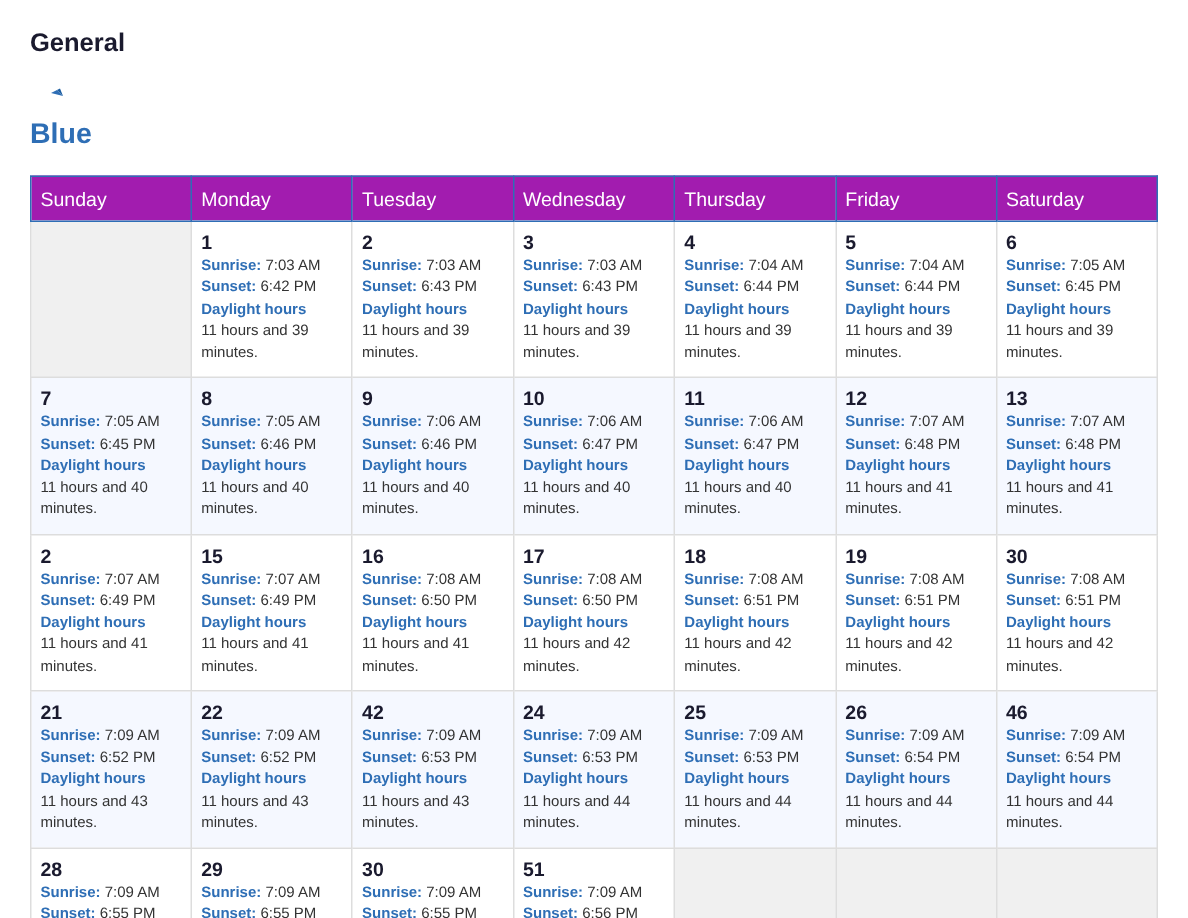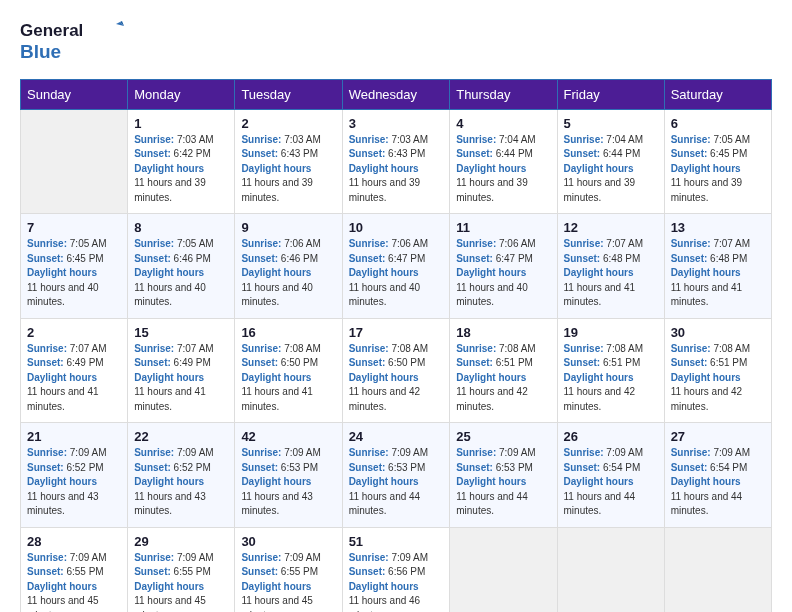--- a/index.html
+++ b/index.html
@@ -32,21 +32,21 @@
     .calendar-subtitle {
       font-size: 16px;
       color: #444;
     }
     table {
       width: 100%;
       border-collapse: collapse;
       font-size: 11px;
     }
     thead tr {
-      background-color: #4c1d95;
+      background-color: #a21caf;
       color: #fff;
     }
     thead th {
       padding: 7px 6px;
       text-align: left;
       font-size: 13px;
       font-weight: normal;
       border: 1px solid #2e6eb5;
     }
     tbody tr {
@@ -87,21 +87,21 @@
     tbody td.empty {
       background: #f0f0f0 !important;
     }
   </style>
 </head>
 <body>
 
 <div class="header-area">
   <div class="logo">
   <div style="display:flex;flex-direction:column;align-items:flex-start;line-height:1.1;">
-    <div style="display:flex;align-items:center;gap:19px;">
+    <div style="display:flex;align-items:flex-start;gap:19px;flex-direction:column;">
       <span style="font-size:17px;font-weight:bold;color:#1a1a2e;">General</span>
       <svg width="22" height="22" viewBox="0 0 22 22">
         <polygon points="14,4 22,6 18,2" fill="#2e6eb5"></polygon>
         <polygon points="18,2 22,6 20,1" fill="#1a5ca0"></polygon>
       </svg>
     </div>
     <span style="font-size:19px;font-weight:bold;color:#2e6eb5;">Blue</span>
   </div>
 </div>
   <div class="title-area">
@@ -229,21 +229,21 @@
         </td>
         <td>
           <span class="day-number">25</span>
           <div class="cell-info"><span class="label">Sunrise:</span> 7:09 AM<br><span class="label">Sunset:</span> 6:53 PM<br><span class="label">Daylight hours</span><br>11 hours and 44 minutes.</div>
         </td>
         <td>
           <span class="day-number">26</span>
           <div class="cell-info"><span class="label">Sunrise:</span> 7:09 AM<br><span class="label">Sunset:</span> 6:54 PM<br><span class="label">Daylight hours</span><br>11 hours and 44 minutes.</div>
         </td>
         <td>
-          <span class="day-number">27</span>
+          <span class="day-number">46</span>
           <div class="cell-info"><span class="label">Sunrise:</span> 7:09 AM<br><span class="label">Sunset:</span> 6:54 PM<br><span class="label">Daylight hours</span><br>11 hours and 44 minutes.</div>
         </td>
       </tr>
       <tr>
         <td>
           <span class="day-number">28</span>
           <div class="cell-info"><span class="label">Sunrise:</span> 7:09 AM<br><span class="label">Sunset:</span> 6:55 PM<br><span class="label">Daylight hours</span><br>11 hours and 45 minutes.</div>
         </td>
         <td>
           <span class="day-number">29</span>

